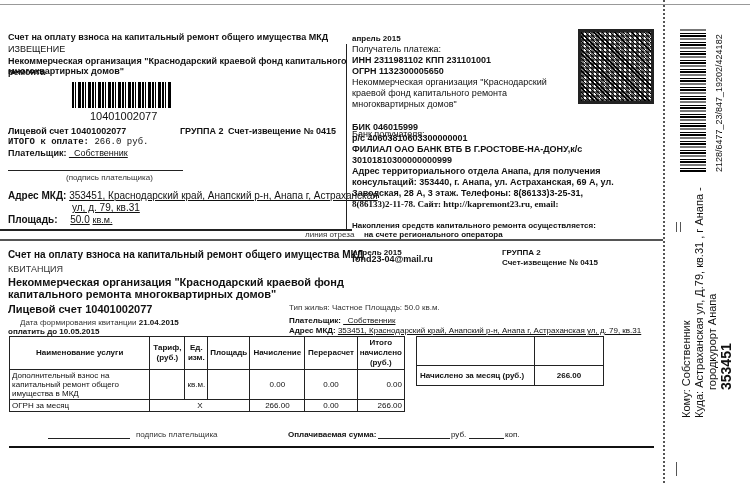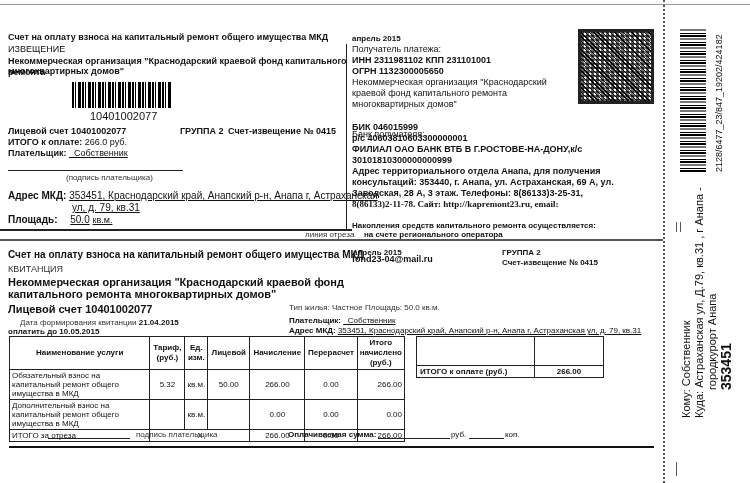--- a/index.html
+++ b/index.html
@@ -52,21 +52,21 @@
 <div class="abs s9 b" style="left:8px;top:56px;width:340px;">Некоммерческая организация "Краснодарский краевой фонд капитального ремонта</div>
 <div class="abs s9 b" style="left:8px;top:66px;">многоквартирных домов"</div>
 
 <div class="abs barcode"></div>
 <div class="abs s11" style="left:90px;top:110px;">10401002077</div>
 
 <div class="abs s9 b" style="left:8px;top:126px;">Лицевой счет 10401002077</div>
 <div class="abs s9 b" style="left:180px;top:126px;">ГРУППА 2</div>
 <div class="abs s9 b" style="left:228px;top:126px;">Счет-извещение № 0415</div>
 
-<div class="abs s9" style="left:8px;top:137px;">
+<div class="abs s9" style="left:8px;top:137px;font-family:Liberation Mono, monospace;">
   <span class="b">ИТОГО к оплате:</span>
   <span>266.0 руб.</span>
 </div>
 <div class="abs s9" style="left:8px;top:148px;">
   <span class="b">Плательщик:</span>
   <span class="u">_Собственник</span>
 </div>
 
 <div class="abs" style="left:8px;top:170px;width:175px;height:1px;background:#222;"></div>
 <div class="abs s8 gray" style="left:50px;top:173px;padding-left:16px;">(подпись плательщика)</div>
@@ -134,61 +134,52 @@
   <span class="b">Адрес МКД:</span>
   <span class="u">353451, Краснодарский край, Анапский р-н, Анапа г, Астраханская ул, д. 79, кв.31</span>
 </div>
 
 <table class="abs svc" style="left:9px;top:336px;width:396px;">
   <tbody>
       <tr style="height:28px;">
     <th style="width:140px;">Наименование услуги</th>
     <th style="width:35px;">Тариф, (руб.)</th>
     <th style="width:22px;">Ед. изм.</th>
-    <th style="width:42px;">Лицевой</th>
+    <th style="width:42px;">Площадь</th>
     <th style="width:55px;">Начисление</th>
     <th style="width:52px;">Перерасчет</th>
     <th style="width:46px;">Итого начислено (руб.)</th>
-  </tr>
-  <tr style="height:21px;">
-    <td>Обязательный взнос на капитальный ремонт общего имущества в МКД</td>
-    <td class="c">5.32</td>
-    <td class="c">кв.м.</td>
-    <td class="c">50.00</td>
-    <td class="c">266.00</td>
-    <td class="c">0.00</td>
-    <td class="r">266.00</td>
   </tr>
   <tr style="height:29px;">
     <td>Дополнительный взнос на капитальный ремонт общего имущества в МКД</td>
     <td class="c"></td>
     <td class="c">кв.м.</td>
     <td class="c"></td>
     <td class="c">0.00</td>
     <td class="c">0.00</td>
     <td class="r">0.00</td>
   </tr>
   <tr style="height:11px;">
-    <td>ИТОГО за отреза</td>
+    <td>ОГРН за месяц</td>
     <td class="c" colspan="3">X</td>
     <td class="c">266.00</td>
     <td class="c">0.00</td>
     <td class="r">266.00</td>
   </tr>
 </tbody>
   </table>
 
 <table class="abs tot" style="left:416px;top:336px;width:188px;">
   <tbody>
       <tr style="height:29px;">
     <td style="width:118px;"></td>
     <td style="text-align:center;"></td>
   </tr>
-  <tr style="height:11px;">
-    <td>ИТОГО к оплате (руб.)</td>
+  <tr style="height:20px;">
+    <td>Начислено за месяц (руб.)</td>
     <td style="text-align:center;">266.00</td>
   </tr>
 </tbody>
   </table>
 
 <div class="abs" style="left:48px;top:438px;width:82px;height:1px;background:#222;"></div>
 <div class="abs s8 gray" style="left:136px;top:430px;">подпись плательщика</div>
 <div class="abs s8 b" style="left:288px;top:430px;">Оплачиваемая сумма:</div>
 <div class="abs" style="left:378px;top:438px;width:72px;height:1px;background:#222;"></div>
 <div class="abs s8" style="left:451px;top:430px;">руб.</div>

